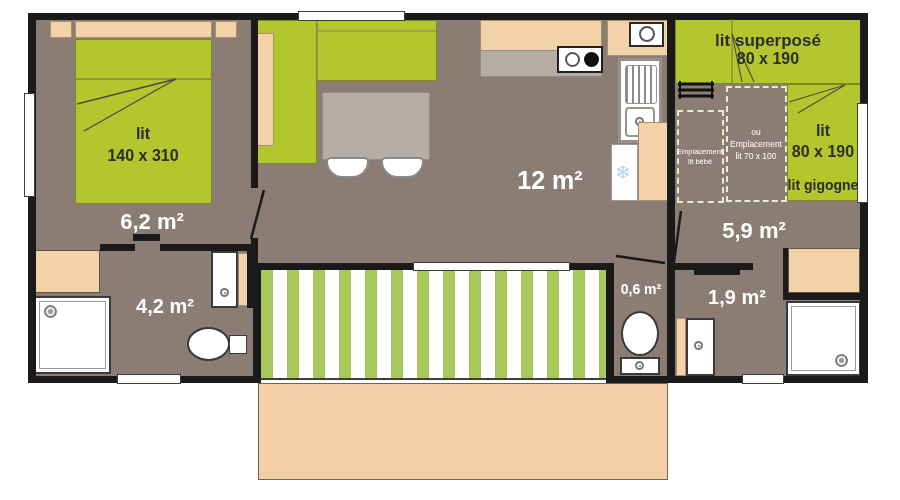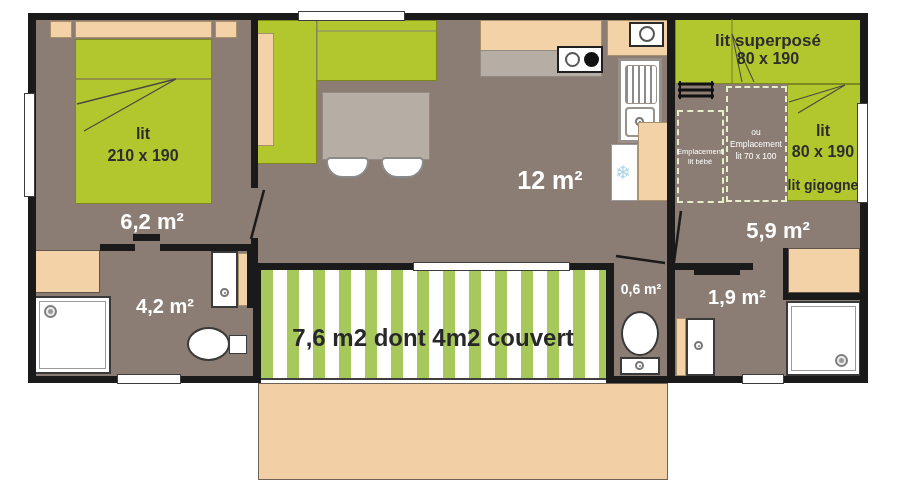--- a/index.html
+++ b/index.html
@@ -148,38 +148,37 @@
     <path d="M732,34 L754,82 M732,34 L742,82" stroke="#4a4a42" stroke-width="1.1" fill="none"></path>
     <path d="M845,85 L789,102 M845,85 L798,113" stroke="#4a4a42" stroke-width="1.1" fill="none"></path>
     <path d="M678,84 L714,84 M678,90 L714,90 M678,96 L714,96" stroke="#111" stroke-width="3" fill="none"></path>
     <path d="M680,81 L680,99 M712,81 L712,99" stroke="#111" stroke-width="2" fill="none"></path>
     <path d="M264,190 L251,239" stroke="#1a1a1a" stroke-width="2.5" fill="none"></path>
     <path d="M616,256 L665,263" stroke="#1a1a1a" stroke-width="2.5" fill="none"></path>
     <path d="M681,211 L674,262" stroke="#1a1a1a" stroke-width="2.5" fill="none"></path>
   </svg>
 
   <div class="label dark" style="left:143px;top:134px;font-size:16px;font-weight:600;">lit</div>
-  <div class="label dark" style="left:143px;top:156px;font-size:16px;font-weight:600;">210 x 190</div>
+  <div class="label dark" style="left:143px;top:156px;font-size:16px;font-weight:600;">140 x 310</div>
   <div class="label" style="left:152px;top:222px;font-size:22px;">6,2 m²</div>
 
   <div class="label" style="left:165px;top:306px;font-size:20px;">4,2 m²</div>
 
   <div class="label" style="left:550px;top:180px;font-size:25px;">12 m²</div>
 
   <div class="label dark" style="left:768px;top:40px;font-size:17px;font-weight:600;">lit superposé</div>
   <div class="label dark" style="left:768px;top:59px;font-size:16px;font-weight:600;">80 x 190</div>
   <div class="label dark" style="left:823px;top:131px;font-size:16px;font-weight:600;">lit</div>
   <div class="label dark" style="left:823px;top:152px;font-size:16px;font-weight:600;">80 x 190</div>
   <div class="label dark" style="left:823px;top:185px;font-size:14px;font-weight:600;">lit gigogne</div>
-  <div class="label" style="left:754px;top:231px;font-size:22px;margin-left:24px;">5,9 m²</div>
+  <div class="label" style="left:754px;top:231px;font-size:22px;">5,9 m²</div>
 
   <div class="label" style="left:700px;top:152px;font-size:7.5px;font-weight:400;">Emplacement</div>
   <div class="label" style="left:700px;top:162px;font-size:7.5px;font-weight:400;">lit bébé</div>
   <div class="label" style="left:756px;top:132px;font-size:8.5px;font-weight:400;">ou</div>
   <div class="label" style="left:756px;top:144px;font-size:8.5px;font-weight:400;">Emplacement</div>
   <div class="label" style="left:756px;top:156px;font-size:8.5px;font-weight:400;">lit 70 x 100</div>
 
   <div class="label" style="left:641px;top:289px;font-size:14px;">0,6 m²</div>
   <div class="label" style="left:737px;top:297px;font-size:20px;">1,9 m²</div>
 
-  <div class="label dark" style="left:433px;top:338px;font-size:24px;font-weight:600;color:#282828;">7,6 m2 dont 4m2 couvert</div>
 
 </div>
 
 </body></html>

